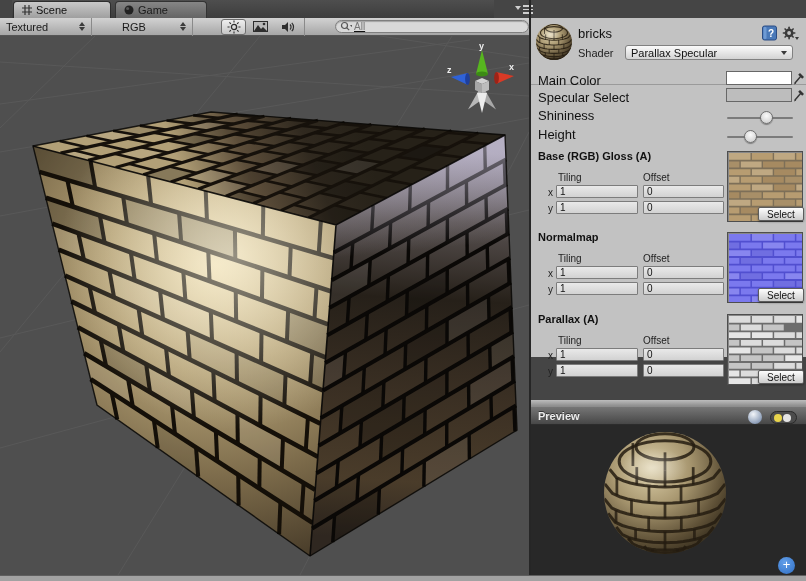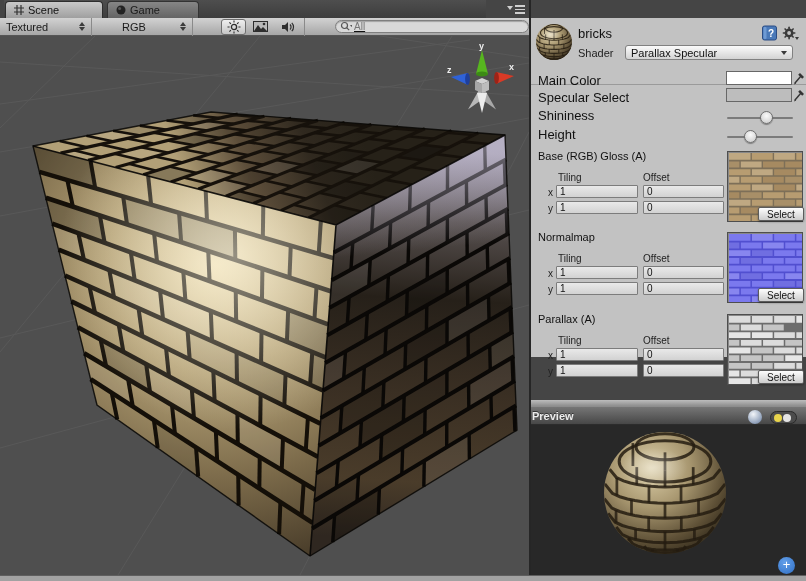--- a/index.html
+++ b/index.html
@@ -1,21 +1,21 @@
 <!DOCTYPE html>
 <html><head>
 <meta charset="utf-8">
 <style>
   html,body{margin:0;padding:0;background:#777;}
   *{box-sizing:border-box;font-family:"Liberation Sans","DejaVu Sans",sans-serif;}
   .window{position:relative;width:806px;height:581px;background:#454545;overflow:hidden;
           font-size:11px;color:#111;}
   
   .tabstrip{position:absolute;top:0;height:18px;background:linear-gradient(#4e4e4e,#3d3d3d);}
-  .tabstrip.left{left:4px;width:482px;}
+  .tabstrip.left{left:12px;width:482px;}
   .tabstrip.right{left:531px;width:275px;}
   .tab{position:absolute;top:1px;height:17px;border-radius:4px 4px 0 0;display:flex;align-items:center;
        padding:0 8px;gap:4px;font-size:11px;}
   .tab.active{background:linear-gradient(#c9c9c9,#9f9f9f);color:#111;border:1px solid #2e2e2e;border-bottom:none;}
   .tab.inactive{background:linear-gradient(#868686,#646464);color:#1b1b1b;border:1px solid #333;border-bottom:none;}
   .menu-icon{position:absolute;top:4px;width:18px;height:11px;cursor:pointer;}
   .menu-icon .tri{position:absolute;left:0;top:2px;width:0;height:0;border-left:3.5px solid transparent;
        border-right:3.5px solid transparent;border-top:4px solid #cfcfcf;}
   .menu-icon .bars{position:absolute;left:8px;top:1px;width:10px;height:9px;
        background:repeating-linear-gradient(#cfcfcf 0 1.6px,transparent 1.6px 3.6px);}
@@ -49,35 +49,35 @@
   .slider .track{position:absolute;left:0;right:0;top:6px;height:2px;background:#7b7b7b;border-radius:1px;}
   .slider .thumb{position:absolute;top:0;width:13px;height:13px;border-radius:50%;
        background:radial-gradient(circle at 50% 35%,#fafafa,#c7c7c7);border:1px solid #6f6f6f;box-shadow:0 1px 1px rgba(0,0,0,.35);}
   .hdr-divider{position:absolute;left:0;top:66px;width:275px;height:1px;background:#9a9a9a;}
   .mat-name{position:absolute;left:47px;top:26px;font-size:13px;color:#111;}
   .shader-label{position:absolute;left:47px;top:47px;font-size:11px;color:#222;}
   .shader-drop{position:absolute;left:94px;top:45px;width:168px;height:15px;border:1px solid #818181;border-radius:3px;
        background:linear-gradient(#fbfbfb,#d3d3d3);display:flex;align-items:center;justify-content:space-between;
        padding:0 5px;font-size:11px;color:#111;cursor:pointer;}
   .shader-drop .dn{width:0;height:0;border-left:3.5px solid transparent;border-right:3.5px solid transparent;border-top:4px solid #3a3a3a;}
-  .sec-title{position:absolute;left:7px;font-size:11px;color:#111;}
+  .sec-title{position:absolute;left:7px;font-size:11px;color:#111;font-weight:bold;}
   .mini-head{position:absolute;font-size:10px;color:#222;}
   .axis{position:absolute;font-size:10px;color:#222;}
   .field{position:absolute;height:13px;border:1px solid #7c7c7c;background:linear-gradient(#e9e9e9,#d2d2d2);
        font-size:10px;color:#111;padding:0 0 0 3px;border-radius:1px;}
   .tex-thumb{position:absolute;left:196px;border:1px solid #4e4e4e;background:#888;cursor:pointer;}
   .select-btn{position:absolute;left:227px;width:46px;height:14px;font-size:10px;color:#111;
        background:linear-gradient(#fdfdfd,#cdcdcd);border:1px solid #5c5c5c;border-radius:2px;padding:0;cursor:pointer;
        box-shadow:0 1px 2px rgba(0,0,0,.4);}
   
   .preview-splitter{position:absolute;left:531px;top:400px;width:275px;height:6px;background:linear-gradient(#bdbdbd,#8e8e8e);}
   .preview-titlebar{position:absolute;left:531px;top:406px;width:275px;height:19px;
        background:linear-gradient(#767676,#474747);border-top:1px solid #8d8d8d;border-bottom:1px solid #2c2c2c;
        display:flex;align-items:center;}
-  .preview-title{margin-left:1px;font-size:11px;font-weight:bold;color:#ececec;text-shadow:0 -1px 0 rgba(0,0,0,.5);}
+  .preview-title{margin-left:7px;font-size:11px;font-weight:bold;color:#ececec;text-shadow:0 -1px 0 rgba(0,0,0,.5);}
   .pv-sphere-btn{position:absolute;left:217px;top:3px;width:14px;height:14px;border-radius:50%;
        background:radial-gradient(circle at 38% 30%,#f2f5f9,#8fa0ba 70%,#5d6d85);cursor:pointer;}
   .pv-light-btn{position:absolute;left:239px;top:4px;width:27px;height:13px;border-radius:7px;
        background:#4c4c4c;border:1px solid #2a2a2a;cursor:pointer;}
   .pv-light-btn .dotA{position:absolute;left:3px;top:2px;width:8px;height:8px;border-radius:50%;background:#e8d44c;}
   .pv-light-btn .dotB{position:absolute;left:12px;top:2px;width:8px;height:8px;border-radius:50%;background:#e4e4e4;}
   .preview-area{position:absolute;left:531px;top:425px;width:275px;height:150px;background:#282828;}
   .add-btn{position:absolute;left:247px;top:132px;width:17px;height:17px;border-radius:50%;
        background:radial-gradient(circle at 40% 32%,#64a0ea,#2e6dc2);color:#fff;font-size:13px;line-height:15px;
        text-align:center;cursor:pointer;}

